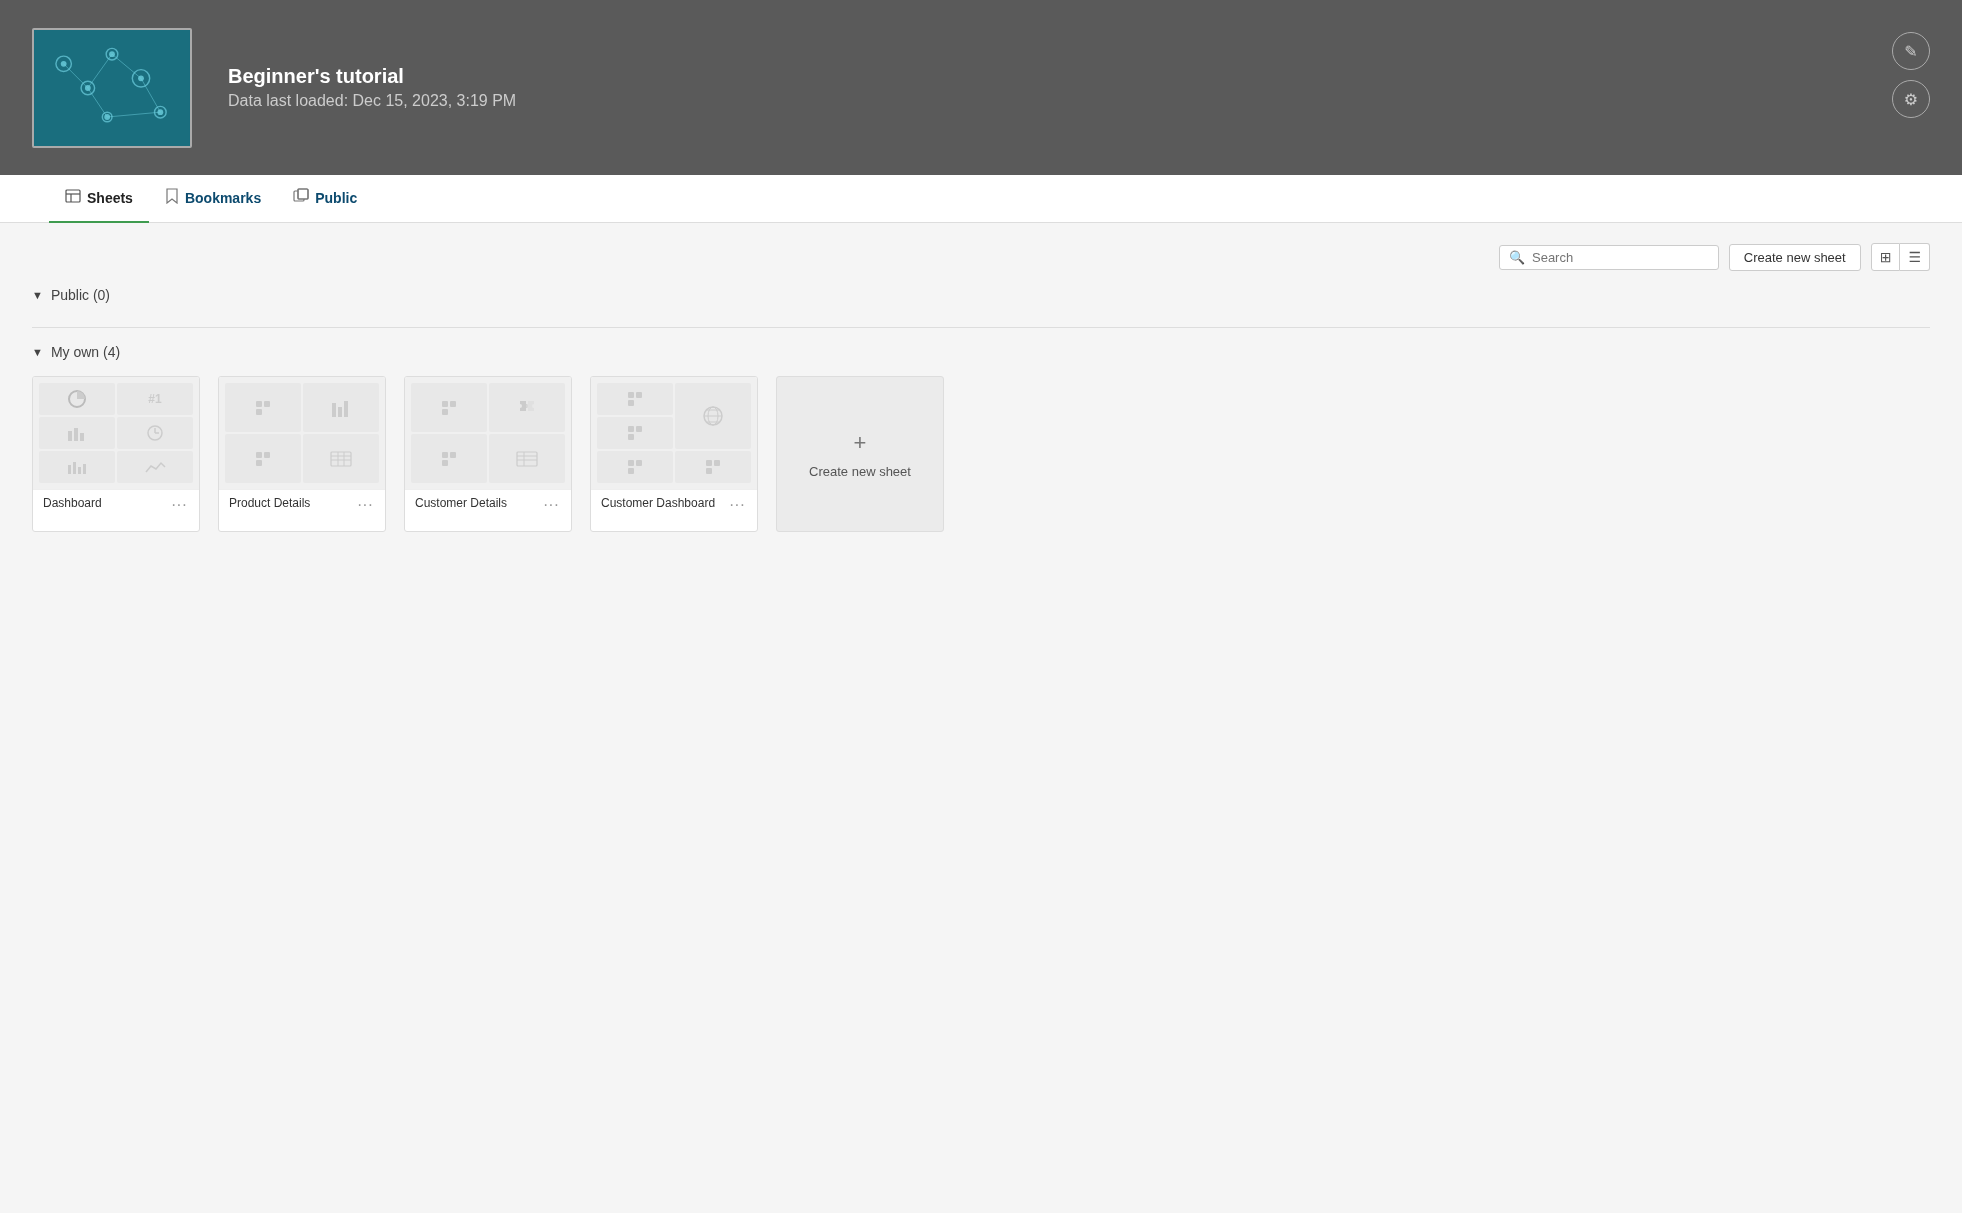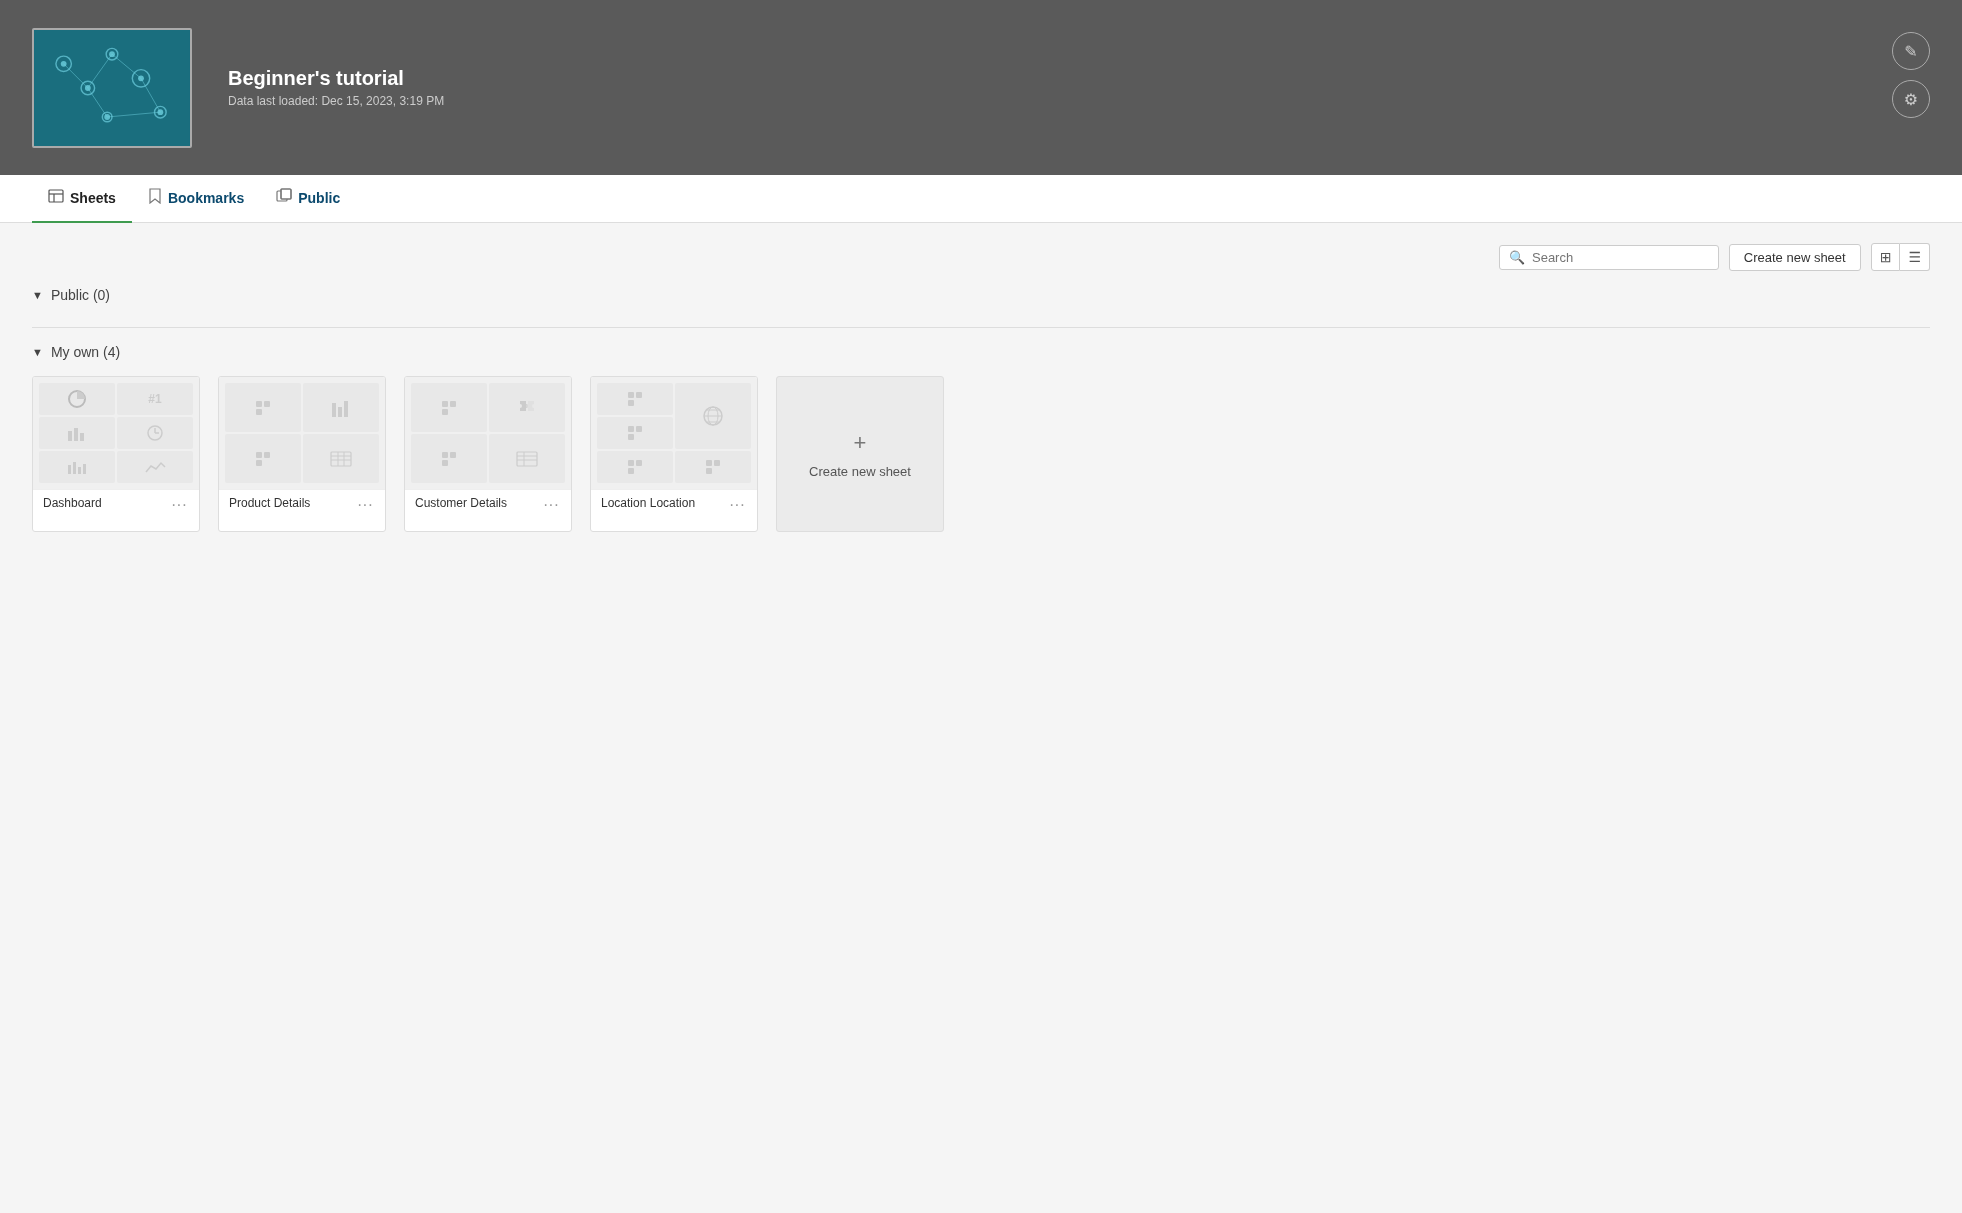--- a/index.html
+++ b/index.html
@@ -33,21 +33,21 @@
     .header-info {
       margin-left: 36px;
     }
     .header-title {
       color: #fff;
       font-size: 20px;
       font-weight: 600;
     }
     .header-subtitle {
       color: #ccc;
-      font-size: 12px;
+      font-size: 16px;
       margin-top: 4px;
     }
     .header-actions {
       position: absolute;
       right: 32px;
       top: 32px;
       display: flex;
       flex-direction: column;
       gap: 10px;
     }
@@ -64,21 +64,21 @@
       cursor: pointer;
       font-size: 16px;
     }
 
     
     .tabs-bar {
       background: #fff;
       border-bottom: 1px solid #ddd;
       display: flex;
       align-items: center;
-      padding: 0 32px;
+      padding: 0 49px;
       height: 48px;
     }
     .tab-item {
       display: flex;
       align-items: center;
       gap: 6px;
       padding: 0 16px;
       height: 48px;
       cursor: pointer;
       font-size: 14px;
@@ -540,21 +540,21 @@
         </div>
         <div class="thumb-cell" style="grid-column:2; grid-row:3;">
           <svg width="16" height="16" viewBox="0 0 16 16">
               <rect x="1" y="1" width="6" height="6" rx="1" fill="#ccc"></rect>
               <rect x="9" y="1" width="6" height="6" rx="1" fill="#ccc"></rect>
               <rect x="1" y="9" width="6" height="6" rx="1" fill="#ccc"></rect>
             </svg>
         </div>
       </div>
       <div class="card-footer">
-        <span class="card-name">Location Location</span>
+        <span class="card-name">Customer Dashboard</span>
         <span class="card-more">···</span>
       </div>
     </div>
 
     <div class="create-card">
       <span class="plus">+</span>
       <span class="label">Create new sheet</span>
     </div>
 
   </div>

